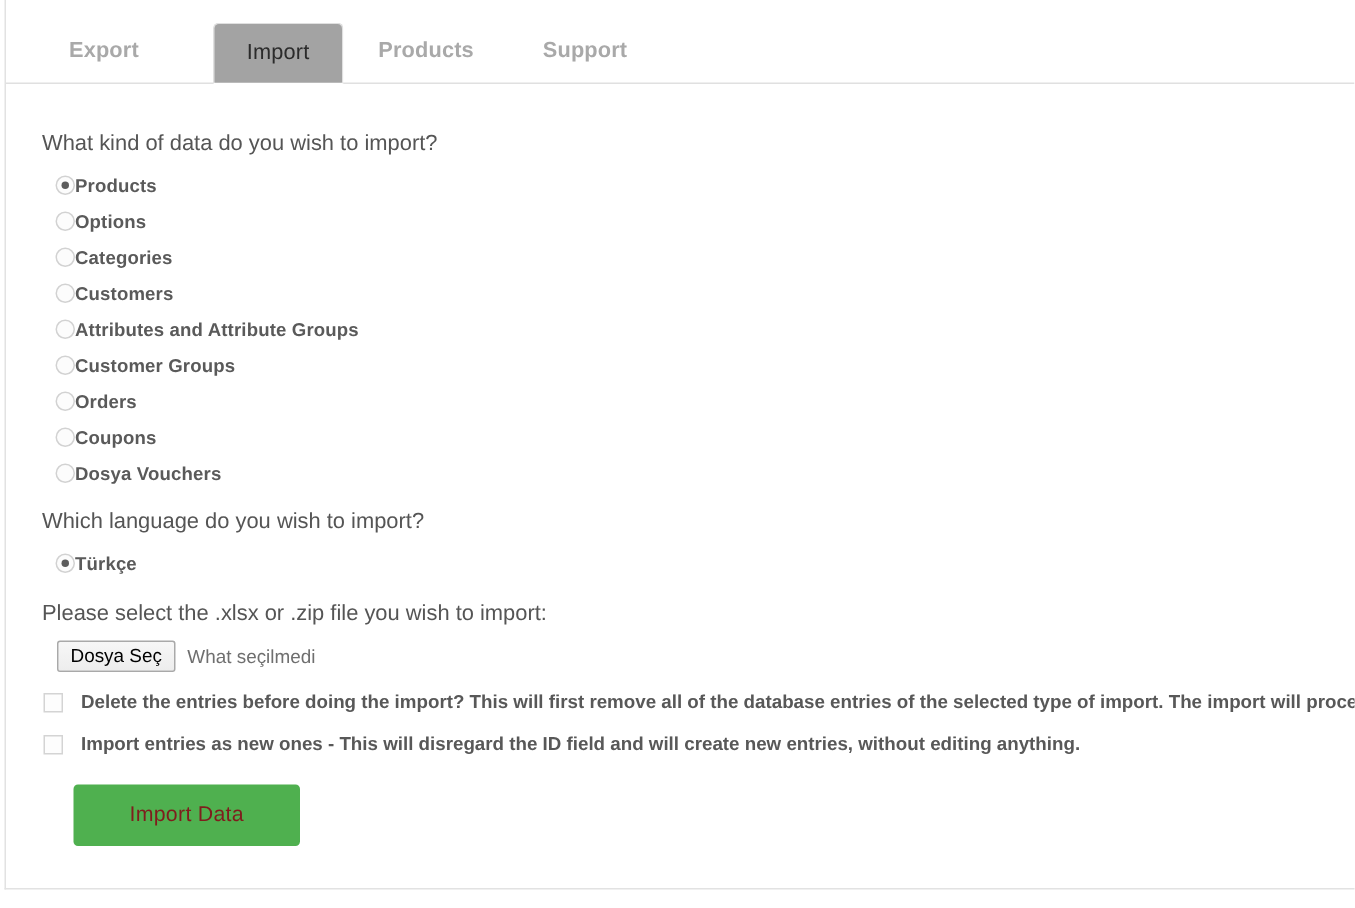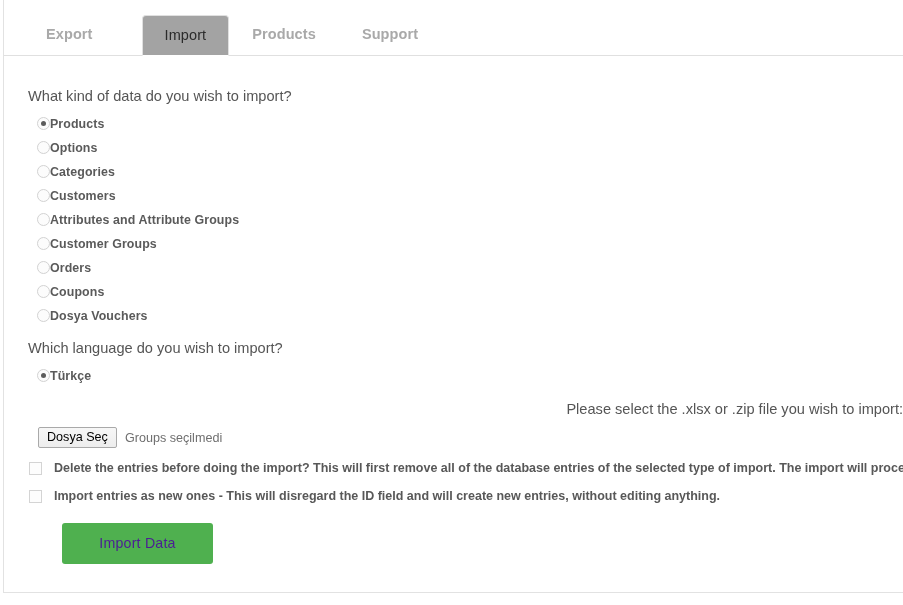--- a/index.html
+++ b/index.html
@@ -103,21 +103,21 @@
     left: 3px;
     top: 3px;
     width: 5px;
     height: 5px;
     border-radius: 50%;
     background: #5c5c5c;
   }
 
   .lang-question { margin-top: 11px; }
 
-  .file-question { margin-top: 12px; text-align: right; }
+  .file-question { margin-top: 12px; }
 
   .file-row {
     display: flex;
     align-items: center;
     margin: 9px 0 0 10px;
     height: 20px;
     text-align: center;
   }
   .file-btn {
     display: inline-block;
@@ -160,28 +160,28 @@
     font-weight: bold;
     color: #585858;
     margin-left: 12px;
     white-space: nowrap;
     line-height: 15px;
   }
 
   
   .import-btn {
     display: block;
-    margin: 19px 0 0 34px;
+    margin: 19px 0 0 21px;
     width: 151px;
     height: 41px;
     background: #4cae4c;
     background: #4fb04f;
     border: none;
     border-radius: 3px;
-    color: #4c1d95;
+    color: #7f1d1d;
     font-family: "Liberation Sans", sans-serif;
     font-size: 14.2px;
     cursor: pointer;
     letter-spacing: 0.2px;
   }
 </style>
 </head>
 <body>
 
 <div class="panel">
@@ -247,21 +247,21 @@
       <div class="radio-row">
         <span class="radio checked"></span>
         <span class="lbl">Türkçe</span>
       </div>
     </div>
 
     <p class="question file-question">Please select the .xlsx or .zip file you wish to import:</p>
 
     <div class="file-row">
       <span class="file-btn">Dosya Seç</span>
-      <span class="file-status">Groups seçilmedi</span>
+      <span class="file-status">What seçilmedi</span>
     </div>
 
     <div class="check-row">
       <span class="checkbox"></span>
       <span class="lbl">Delete the entries before doing the import? This will first remove all of the database entries of the selected type of import. The import will proceed after</span>
     </div>
 
     <div class="check-row">
       <span class="checkbox"></span>
       <span class="lbl">Import entries as new ones - This will disregard the ID field and will create new entries, without editing anything.</span>

